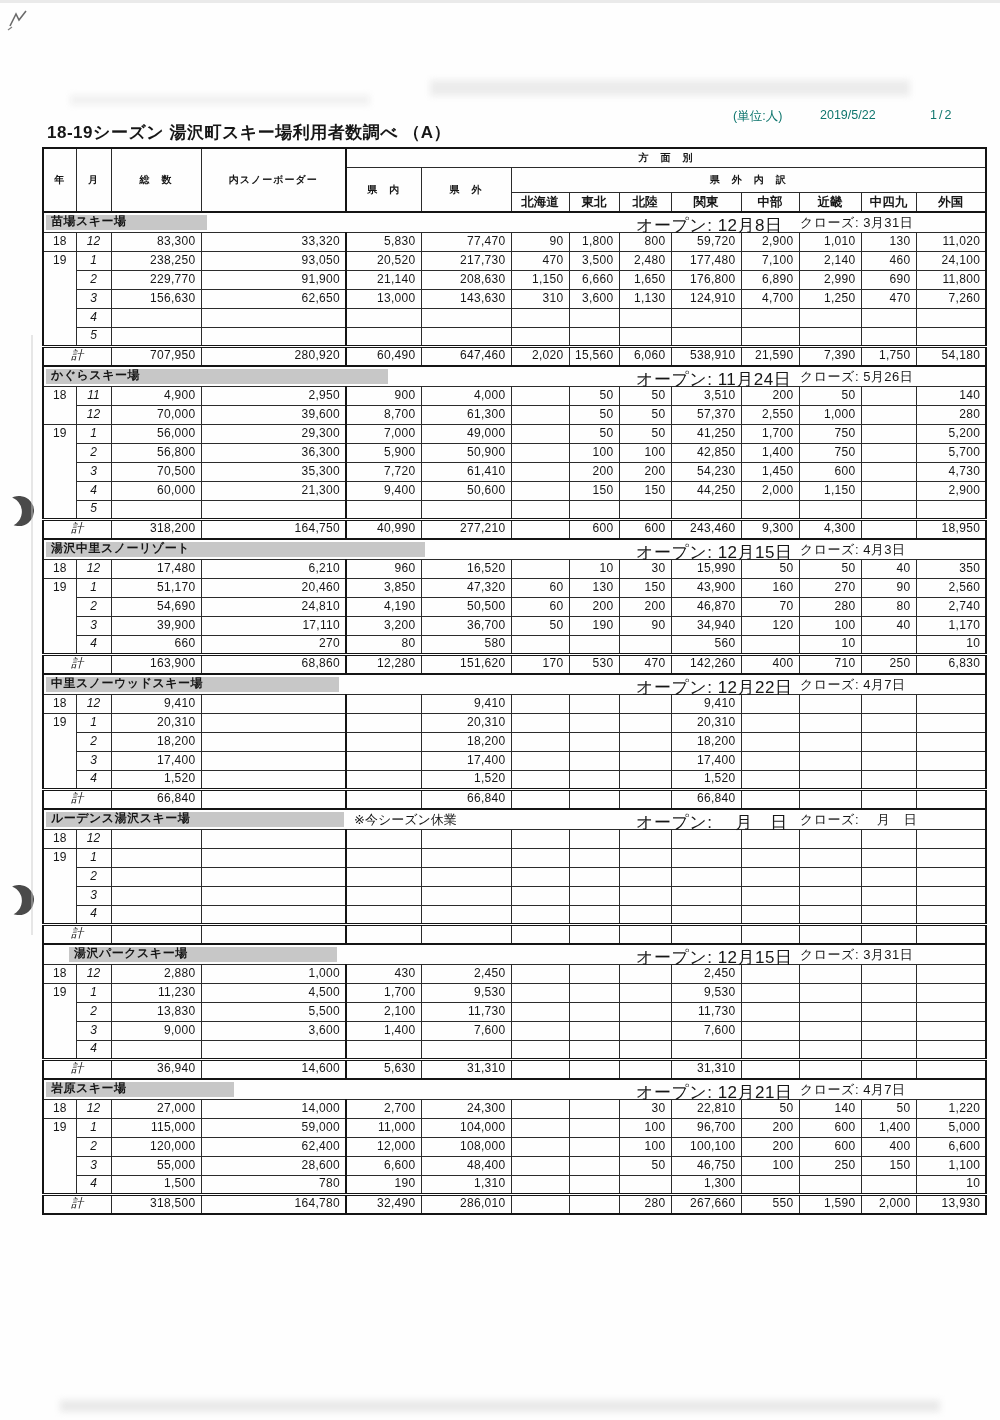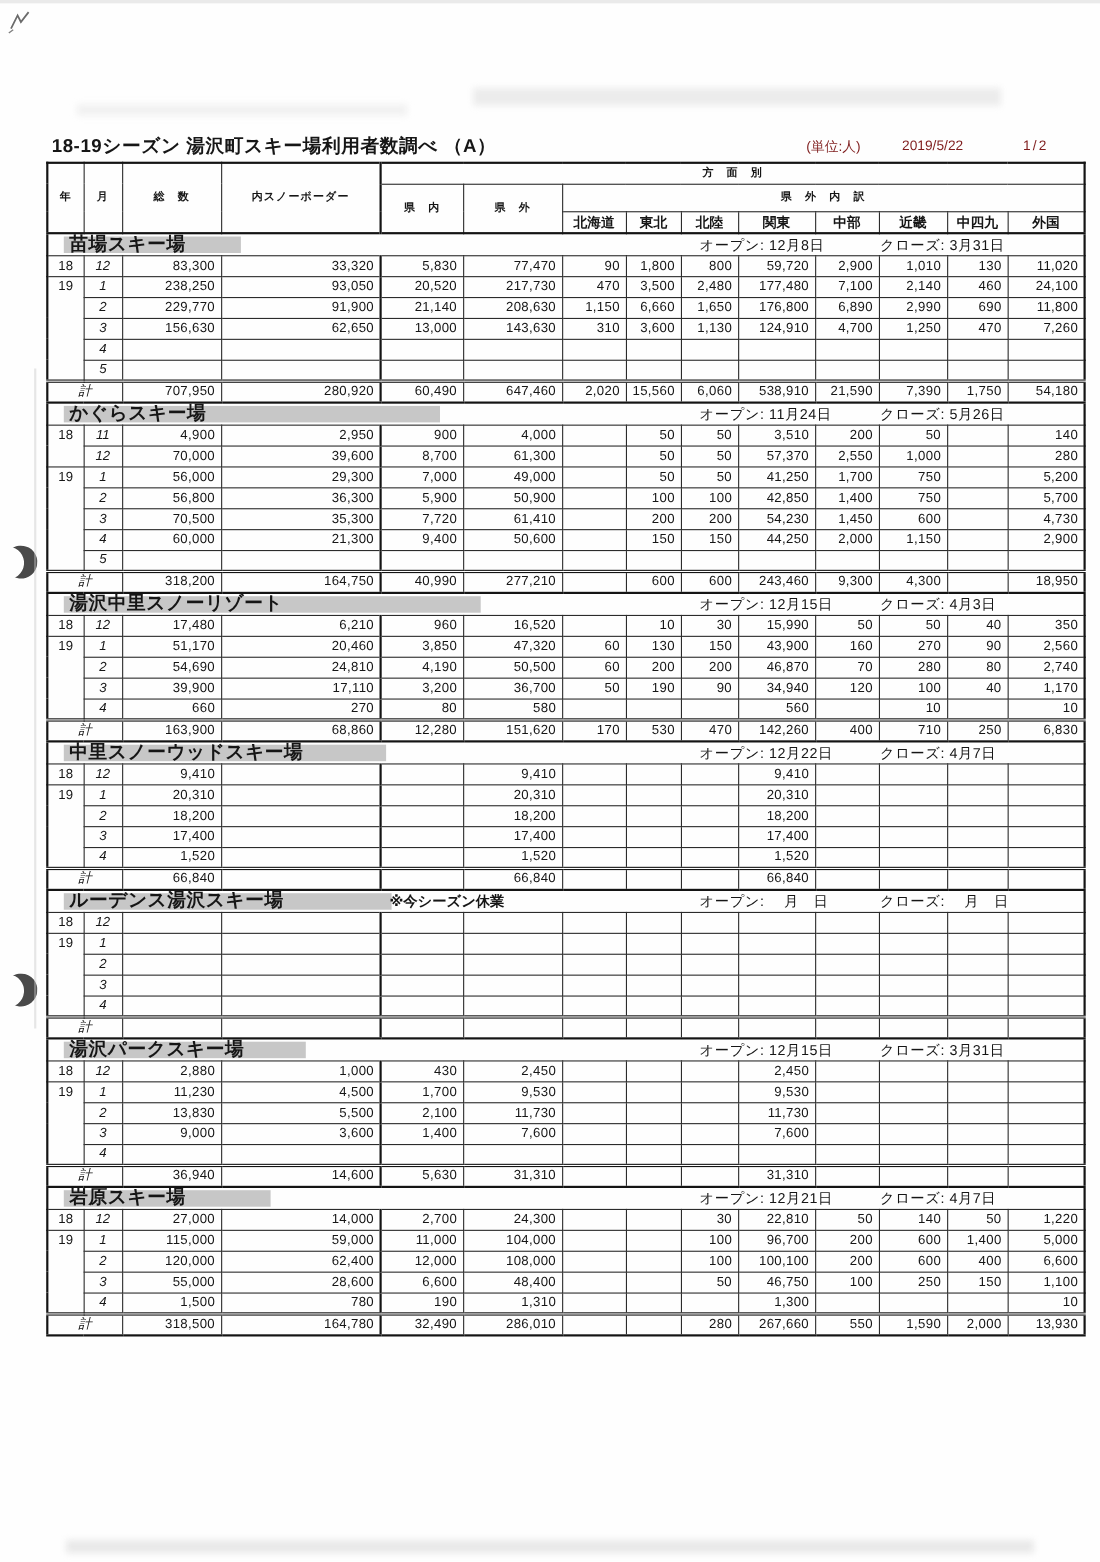--- a/index.html
+++ b/index.html
@@ -2,41 +2,41 @@
 <html><head>
 <meta charset="utf-8">
 <style>
   * { box-sizing: border-box; margin: 0; padding: 0; }
   html, body { width: 1000px; height: 1420px; }
   body { font-family: "Liberation Sans", "DejaVu Sans", sans-serif; background: #ffffff; position: relative; }
   .page { position: absolute; inset: 0; background: #fefefe; overflow: hidden; }
 
   
   .doc-title { position: absolute; left: 47px; top: 121px; font-size: 17px; font-weight: bold; color: #161616; letter-spacing: 0.5px; }
-  .meta { position: absolute; top: 125px; font-size: 12.5px; color: #7f1d1d; }
+  .meta { position: absolute; top: 108px; font-size: 12.5px; color: #0f766e; }
   .meta-unit { left: 733px; }
   .meta-date { left: 820px; }
   .meta-page { left: 930px; letter-spacing: 2px; }
 
   
   table { position: absolute; left: 42px; top: 147px; width: 943px; border-collapse: collapse; table-layout: fixed; color: #161616; font-size: 12px; border: 2px solid #141414; }
   th, td { border: 1px solid #2b2b2b; white-space: nowrap; padding: 0; height: 19px; line-height: 1.15; overflow: visible; }
   thead th { font-weight: bold; font-size: 10px; text-align: center; letter-spacing: 1px; }
   tr.h1 th { height: 19px; }
   tr.h2 th { height: 25px; }
   tr.h3 th { height: 20px; font-size: 12.5px; letter-spacing: 0; }
   td.num { text-align: right; padding-right: 5px; letter-spacing: 0.3px; }
   td.ctr { text-align: center; font-style: italic; }
   td.year { text-align: center; vertical-align: top; padding-top: 2px; }
   .bl2 { border-left: 2px solid #141414 !important; }
   tr.sec td { border-top: 2px solid #141414; position: relative; height: 20px; }
   tr.tot td { border-top: 3px double #141414; border-bottom: 2px solid #141414; height: 20px; }
-  .resort-band { position: absolute; left: 14px; top: 2px; bottom: 2px; background: #c7c7c7; display: flex; align-items: center; padding-left: 5px; font-weight: bold; font-size: 17px; letter-spacing: 0.5px; }
-  .sec-note { position: absolute; left: 310px; top: 3px; font-size: 13px; font-weight: bold; }
-  .sec-open { position: absolute; left: 592px; top: 3px; font-size: 13px; letter-spacing: 0.5px; }
+  .resort-band { position: absolute; left: 2px; top: 2px; bottom: 2px; background: #c7c7c7; display: flex; align-items: center; padding-left: 5px; font-weight: bold; font-size: 12px; letter-spacing: 0.5px; }
+  .sec-note { position: absolute; left: 310px; top: 3px; font-size: 13px; font-weight: normal; }
+  .sec-open { position: absolute; left: 592px; top: 3px; font-size: 17px; letter-spacing: 0.5px; }
   .sec-close { position: absolute; left: 756px; top: 3px; font-size: 13px; letter-spacing: 0.5px; }
 
   
   .pen-mark { position: absolute; left: 6px; top: 6px; opacity: 0.75; }
   .hole { position: absolute; left: 4px; width: 30px; height: 30px; border-radius: 50%; box-shadow: inset -12px 2px 0 0 #4a4a4a; transform: rotate(6deg); }
   .hole-1 { top: 496px; }
   .hole-2 { top: 885px; }
   .scan-line { position: absolute; left: 31px; top: 335px; width: 2px; height: 600px; background: #c9c9c9; opacity: 0.45; }
   .ghost-top { position: absolute; left: 430px; top: 80px; width: 480px; height: 16px; background: #ececec; filter: blur(3px); }
   .ghost-top2 { position: absolute; left: 70px; top: 95px; width: 300px; height: 10px; background: #f1f1f1; filter: blur(3px); }
@@ -643,21 +643,21 @@
           <td class="num"></td>
           <td class="num"></td>
           <td class="num"></td>
           <td class="num"></td>
           <td class="num"></td>
           <td class="num"></td>
           <td class="num"></td>
         </tr>
         <tr class="sec">
           <td colspan="14">
-            <span class="resort-band" style="width: 220px;">湯沢パークスキー場</span>
+            <span class="resort-band" style="width: 268px; margin-left: 23px;">湯沢パークスキー場</span>
             <span class="sec-open">オープン: 12月15日</span>
             <span class="sec-close">クローズ: 3月31日</span>
           </td>
         </tr>
         <tr>
           <td class="year" rowspan="1">18</td>
           <td class="ctr">12</td>
           <td class="num">2,880</td>
           <td class="num">1,000</td>
           <td class="num bl2">430</td>

